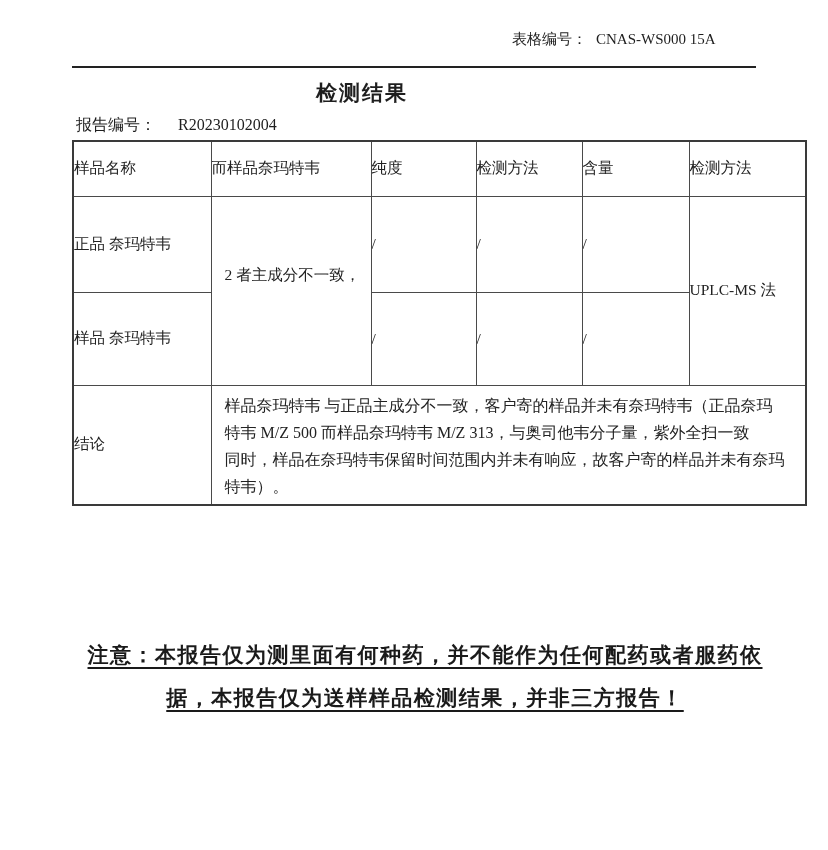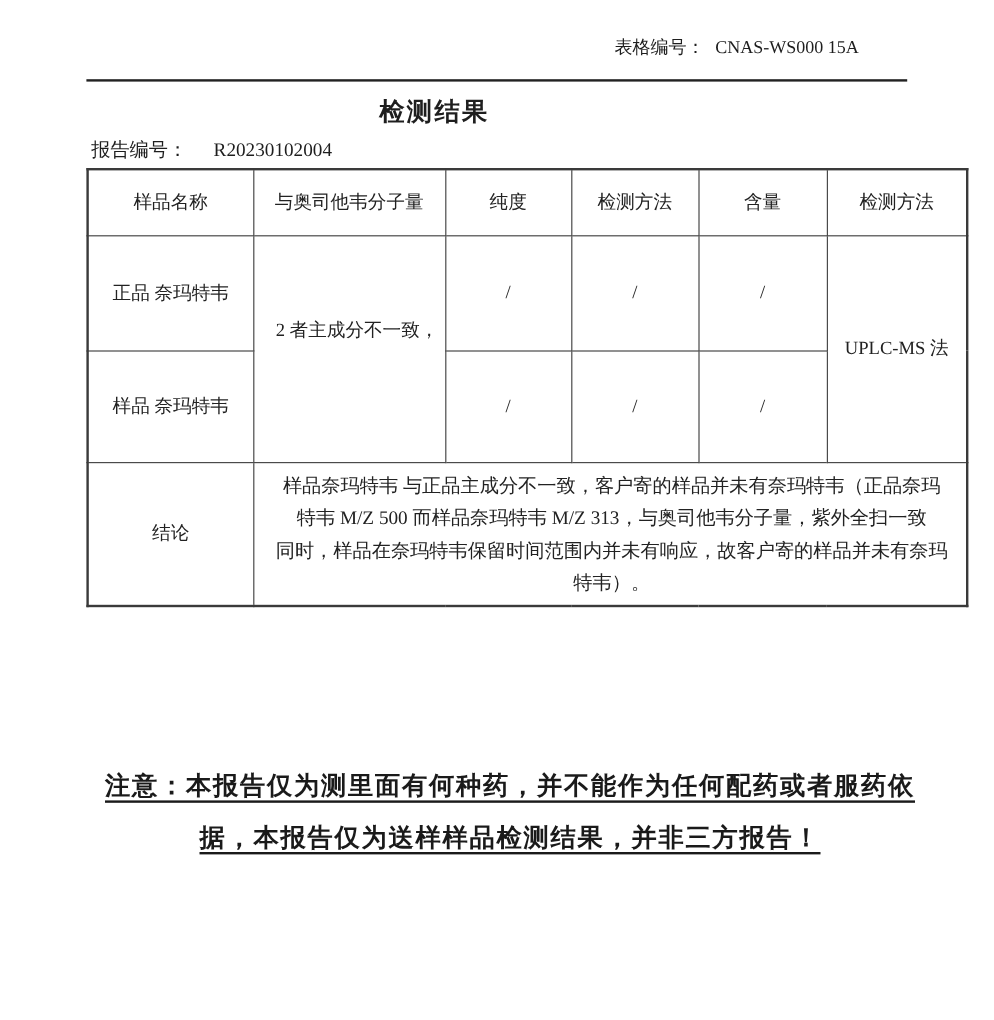--- a/index.html
+++ b/index.html
@@ -63,21 +63,21 @@
     top: 140px;
     left: 72px;
     width: 733px;
     border-collapse: collapse;
     table-layout: fixed;
     font-size: 15.5px;
     color: #222222;
   }
   table.results td, table.results th {
     border: 1px solid #4a4a4a;
-    text-align: center;
+    text-align: left;
     vertical-align: middle;
     font-weight: normal;
     overflow: hidden;
   }
   table.results { border: 2px solid #3a3a3a; }
   tr.header-row     { height: 55px; }
   tr.row-genuine    { height: 96px; }
   tr.row-sample     { height: 93px; }
   tr.row-conclusion { height: 112px; }
 
@@ -157,21 +157,21 @@
       <col style="width:138px">
       <col style="width:160px">
       <col style="width:105px">
       <col style="width:106px">
       <col style="width:107px">
       <col style="width:117px">
     </colgroup>
     <tbody>
       <tr class="header-row">
         <th>样品名称</th>
-        <th>与奥司他韦分子量</th>
+        <th>而样品奈玛特韦</th>
         <th>纯度</th>
         <th>检测方法</th>
         <th>含量</th>
         <th>检测方法</th>
       </tr>
       <tr class="row-genuine">
         <td>正品 奈玛特韦</td>
         <td class="cell-comparison" rowspan="2">2 者主成分不一致，</td>
         <td>/</td>
         <td>/</td>

